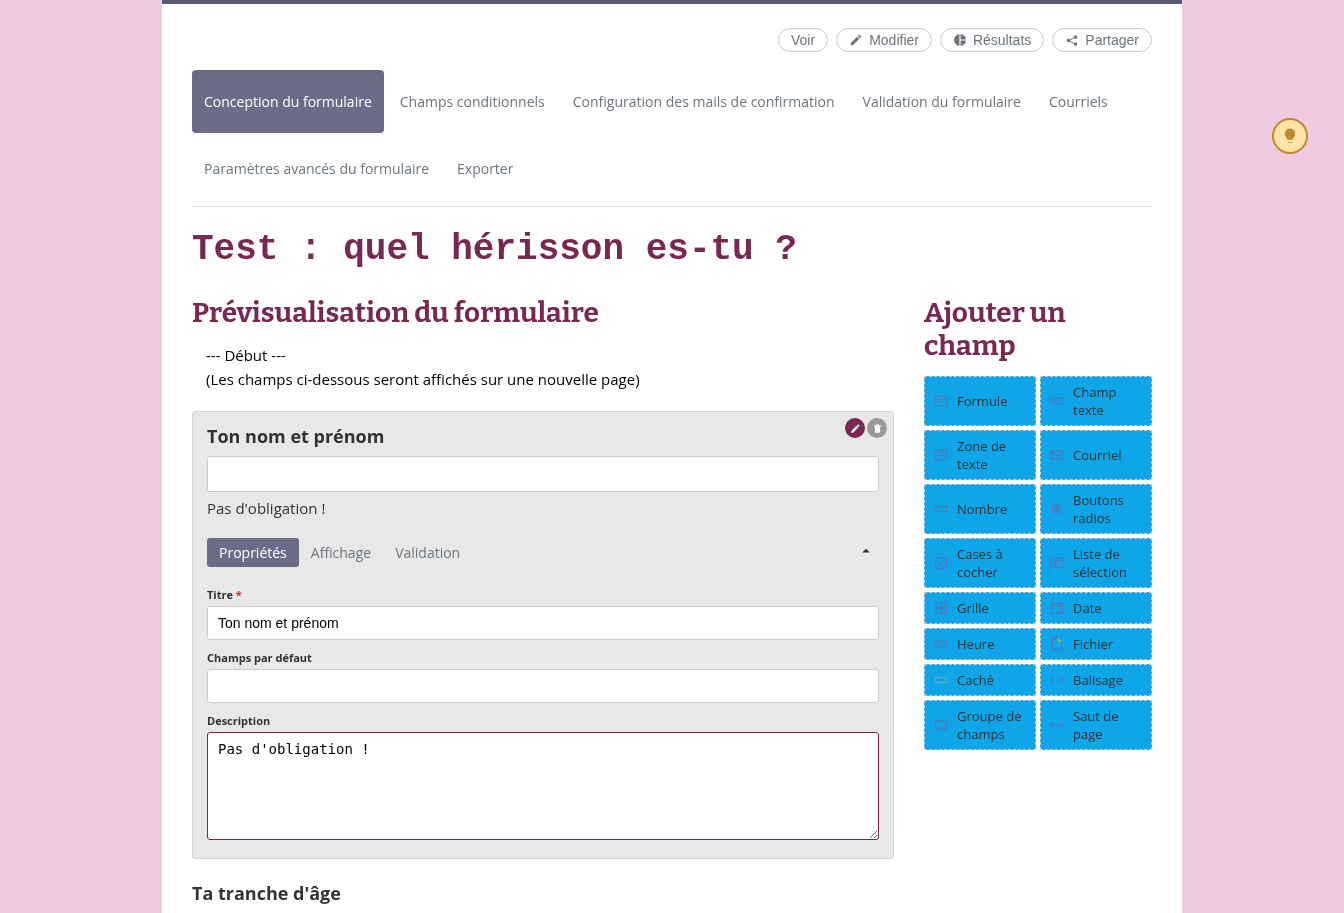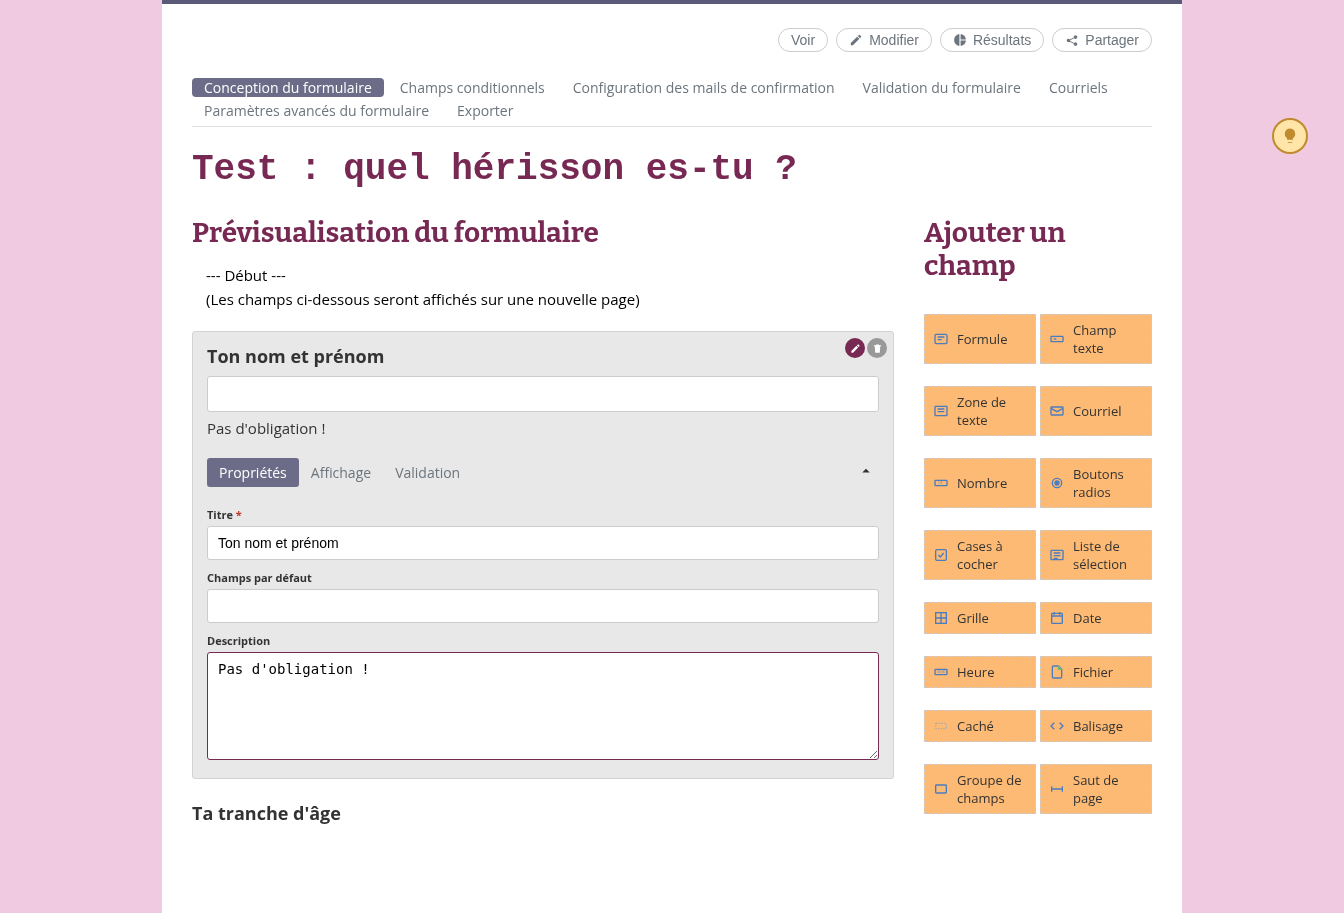--- a/index.html
+++ b/index.html
@@ -14,21 +14,21 @@
     margin: 0 auto;
     background: #fff;
     border-top: 4px solid #5a5a78;
     padding: 24px 30px 40px 30px;
     min-height: 100vh;
   }
   .action-bar {
     display: flex;
     justify-content: flex-end;
     gap: 8px;
-    margin-bottom: 26px;
+    margin-bottom: 18px;
   }
   .action-btn {
     display: inline-flex;
     align-items: center;
     gap: 6px;
     border: 1px solid #ccc;
     background: #fff;
     border-radius: 14px;
     padding: 3px 12px;
     font-size: 14px;
@@ -38,21 +38,21 @@
   .action-btn svg { width: 14px; height: 14px; }
   .tab-nav {
     display: flex;
     flex-wrap: wrap;
     gap: 4px;
     border-bottom: 1px solid #e2e2e2;
     padding-bottom: 6px;
     margin-bottom: 22px;
   }
   .tab-nav .tab {
-    padding: 0 12px;
+    padding: 22px 12px;
     border-radius: 4px;
     color: #6c757d;
     font-size: 14px;
     cursor: pointer;
   }
   .tab-nav .tab.active {
     background: #6c6c88;
     color: #fff;
   }
   h1.page-title {
@@ -194,27 +194,26 @@
     display: grid;
     grid-template-columns: 1fr 1fr;
     gap: 4px;
     margin-top: 4px;
   }
   .add-field-btn {
     display: flex;
     align-items: center;
     gap: 8px;
     border: 1px dashed #ccc;
-    background: #fdba74;
+    background: #0ea5e9;
     padding: 6px 8px;
     font-size: 13px;
     color: #333;
     cursor: pointer;
     min-height: 30px;
-    margin-top: 18px;
   }
   .add-field-btn svg { width: 16px; height: 16px; flex-shrink: 0; }
   .help-bulb {
     position: fixed;
     top: 118px;
     right: 36px;
     width: 36px;
     height: 36px;
     border-radius: 50%;
     border: 2px solid #c08a2e;

